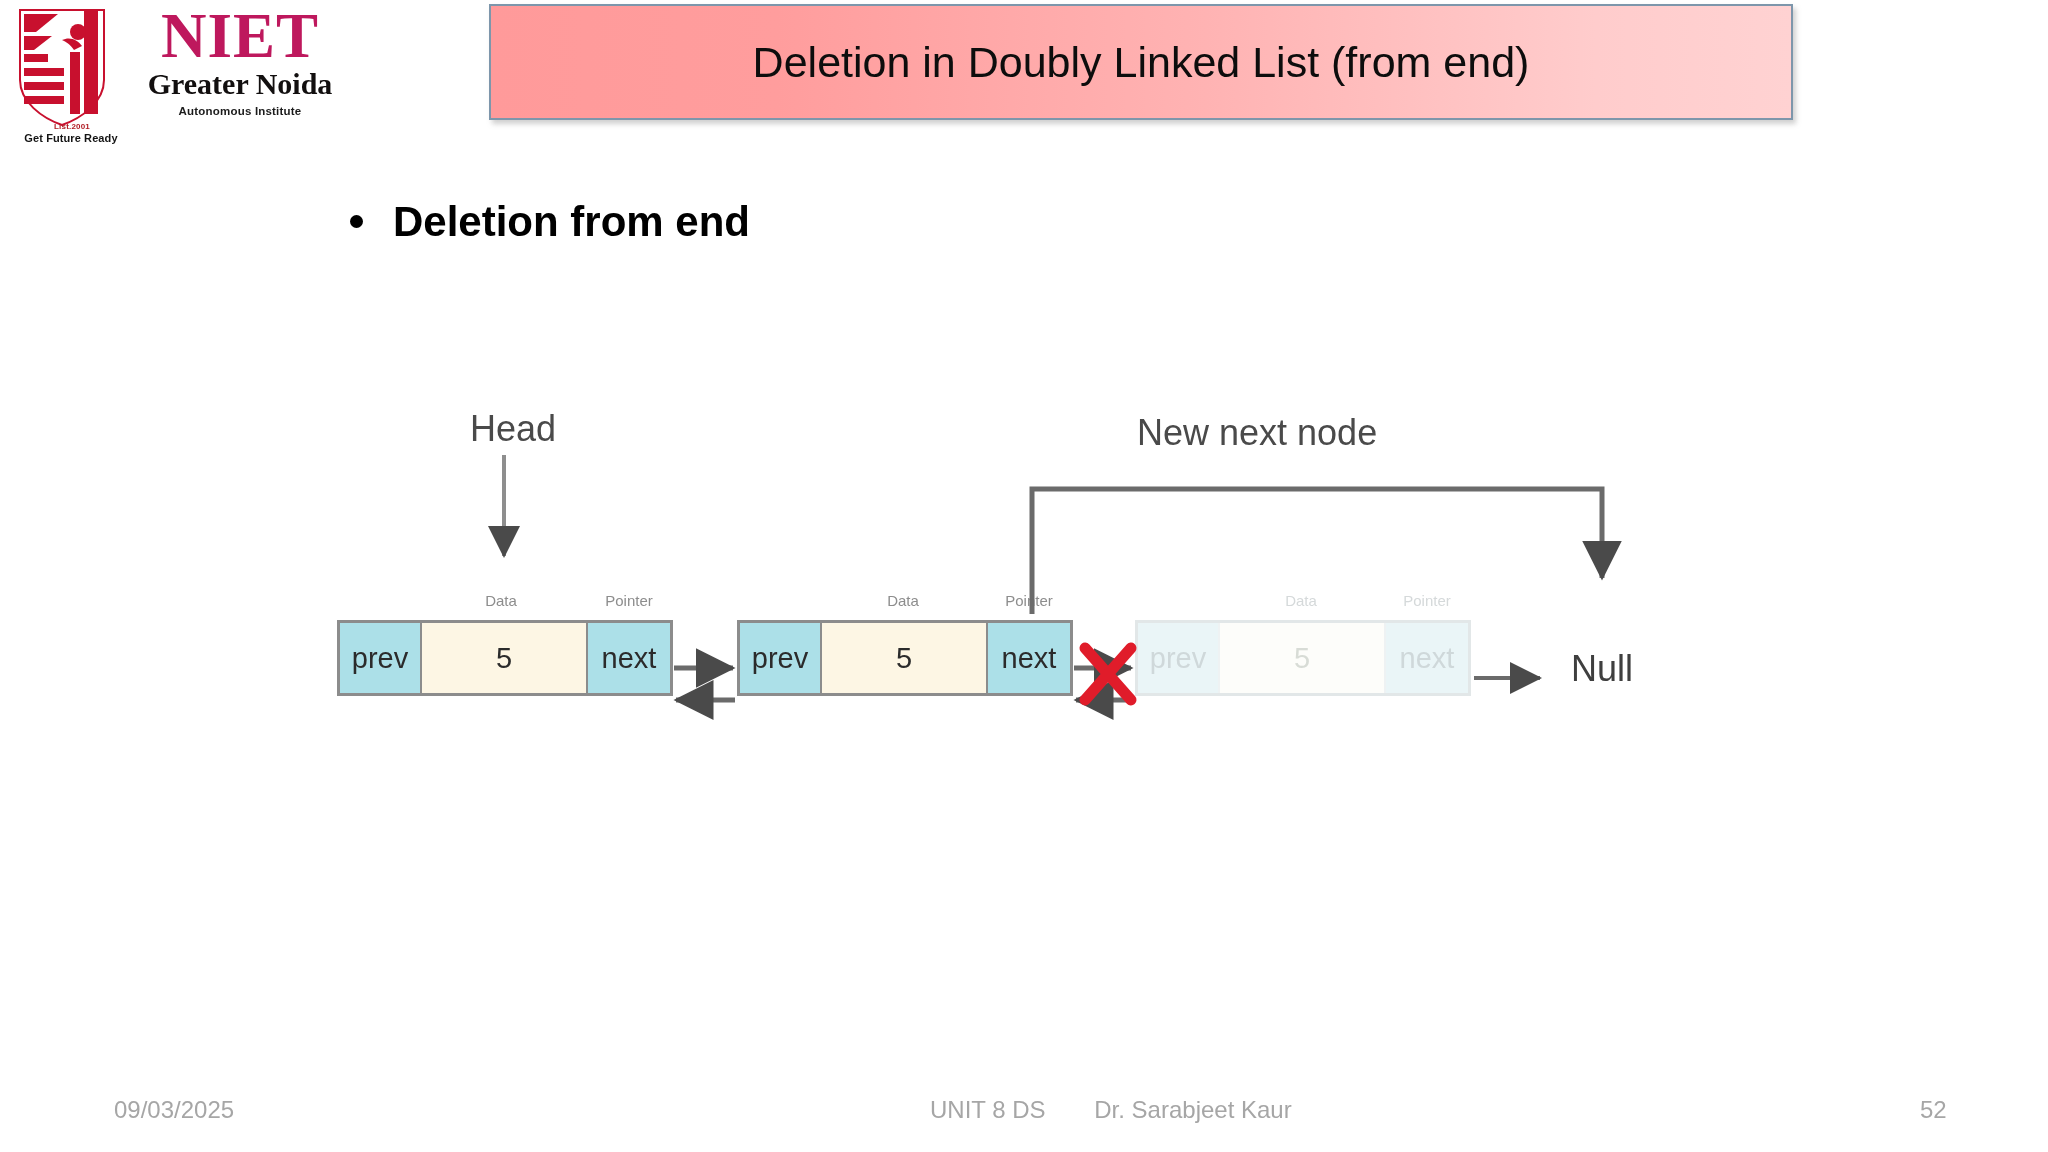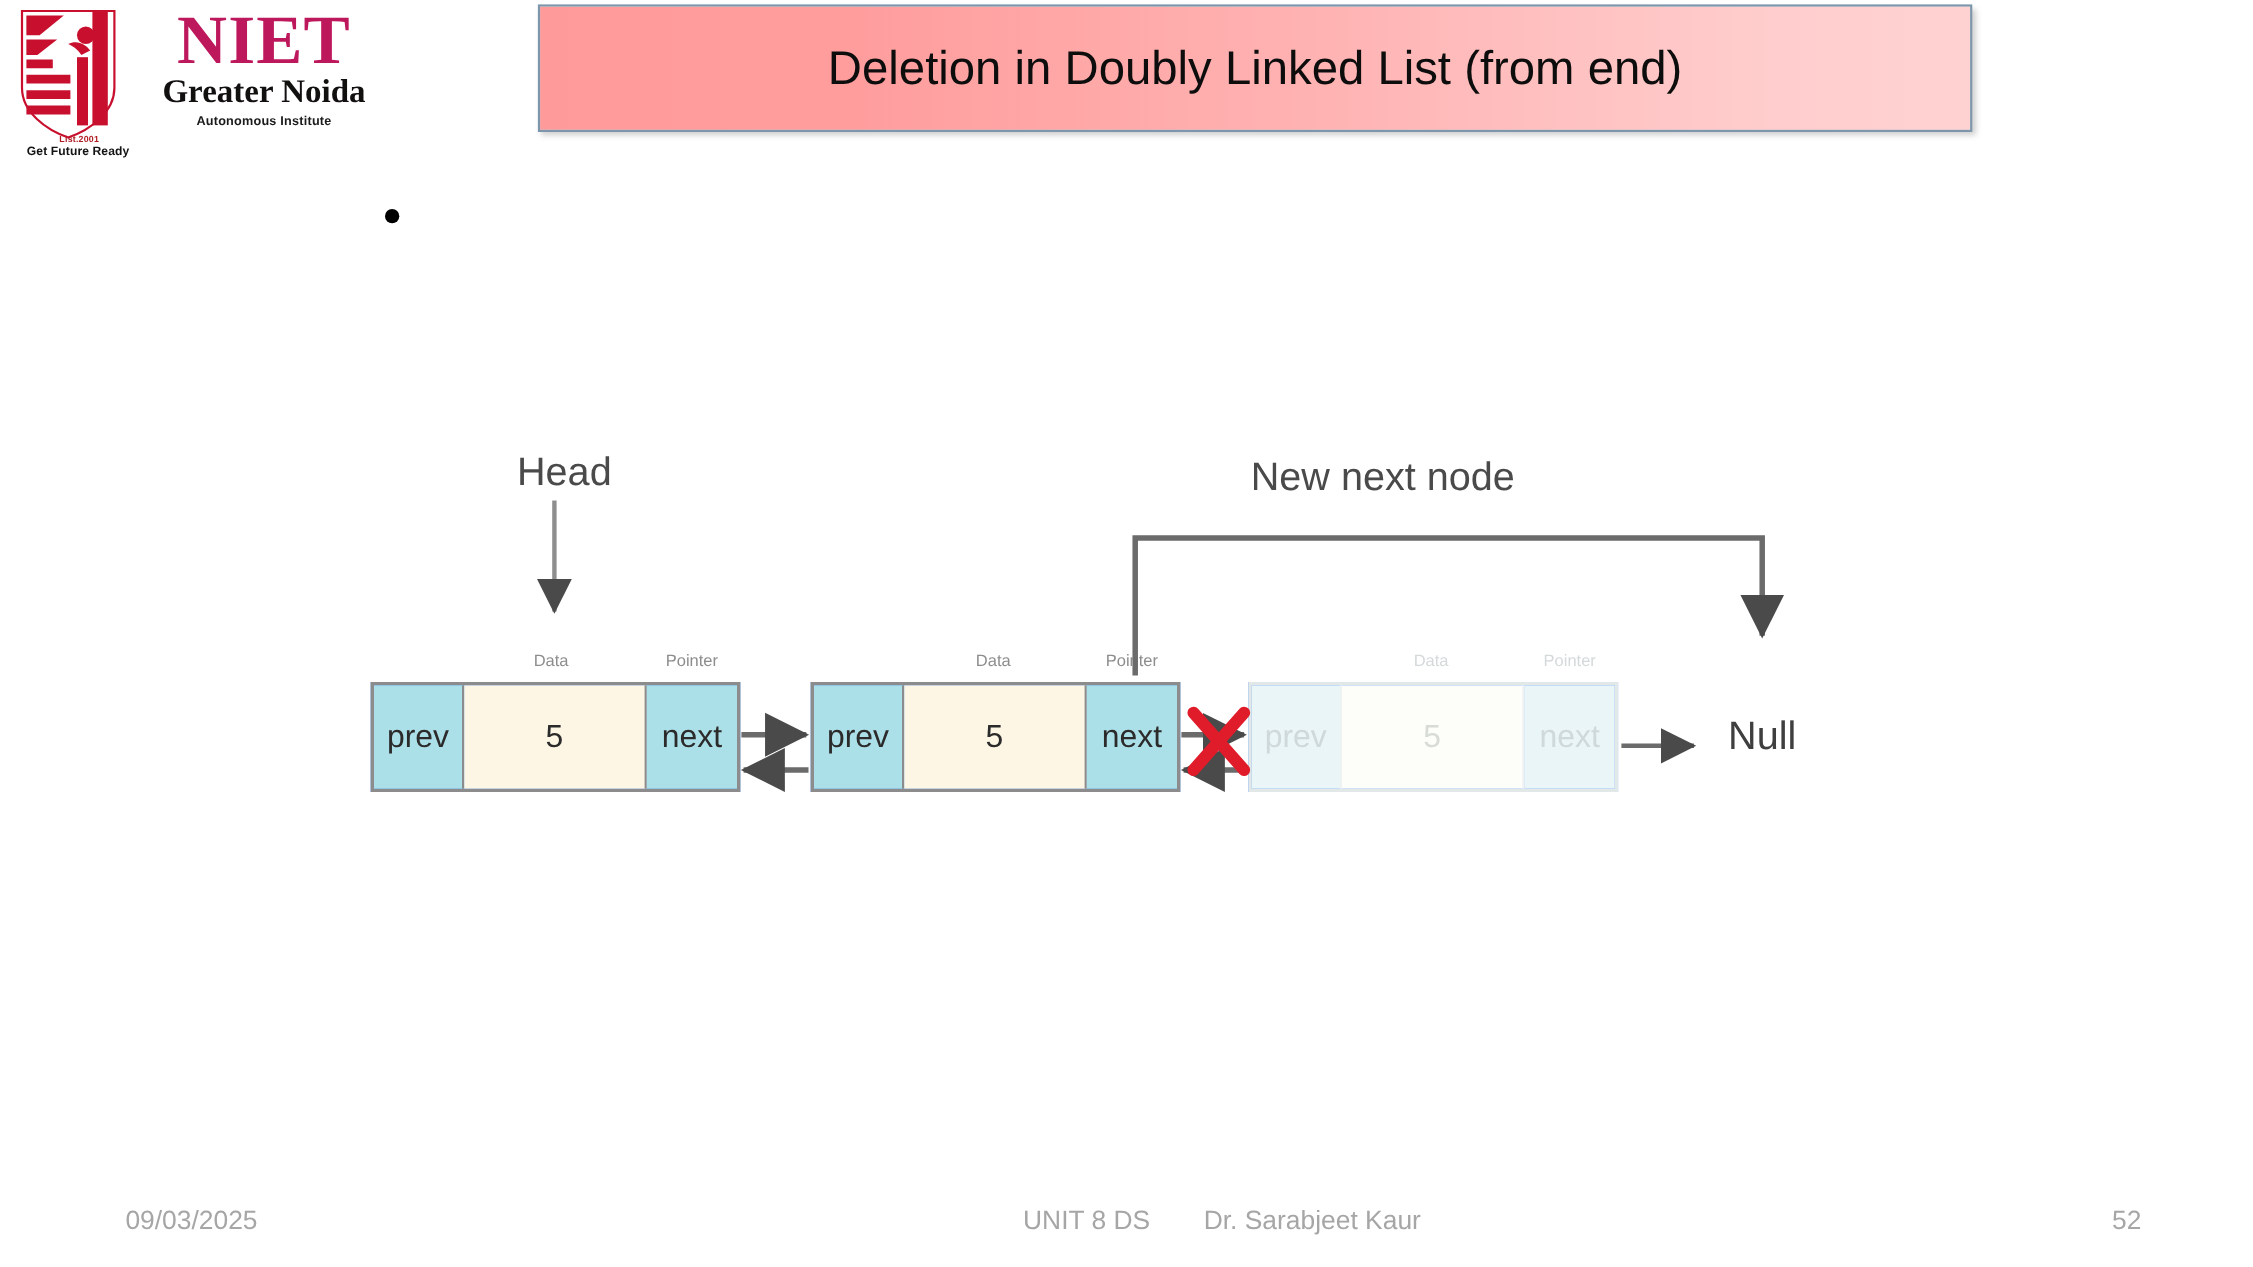--- a/index.html
+++ b/index.html
@@ -145,25 +145,25 @@
   #diagram {
     position: absolute;
     left: 0px;
     top: 0px;
     width: 2048px;
     height: 1152px;
     pointer-events: none;
   }
   .node {
     position: absolute;
-    height: 100px;
+    height: 76px;
     box-sizing: border-box;
     display: flex;
     border: 3px solid #8c8c8c;
-    background: #3b82f6;
+    background: #14b8a6;
   }
   .cell {
     box-sizing: border-box;
     display: flex;
     align-items: center;
     justify-content: center;
     font-family: "Liberation Sans", sans-serif;
     font-size: 29px;
     color: #2b2b2b;
   }
@@ -245,20 +245,21 @@
     <p class="logo-auto">Autonomous Institute</p>
   </div>
 </div>
 
 <div id="title-box">
   <div id="title-text">Deletion in Doubly Linked List (from end)</div>
 </div>
 
 <div id="bullet-row">
   <span id="bullet-dot"></span>
+  <span id="bullet-text">Deletion from end</span>
 </div>
 
 <div id="diagram">
 
   <div class="biglabel" style="left:455px; top:408px;">Head</div>
   <div class="biglabel" style="left:1122px; top:412px;">New next node</div>
   <div class="biglabel" style="left:1556px; top:648px; color:#3f3f3f;">Null</div>
 
   <div class="minilabel" style="left:470px; top:592px; width:62px;">Data</div>
   <div class="minilabel" style="left:598px; top:592px; width:62px;">Pointer</div>

